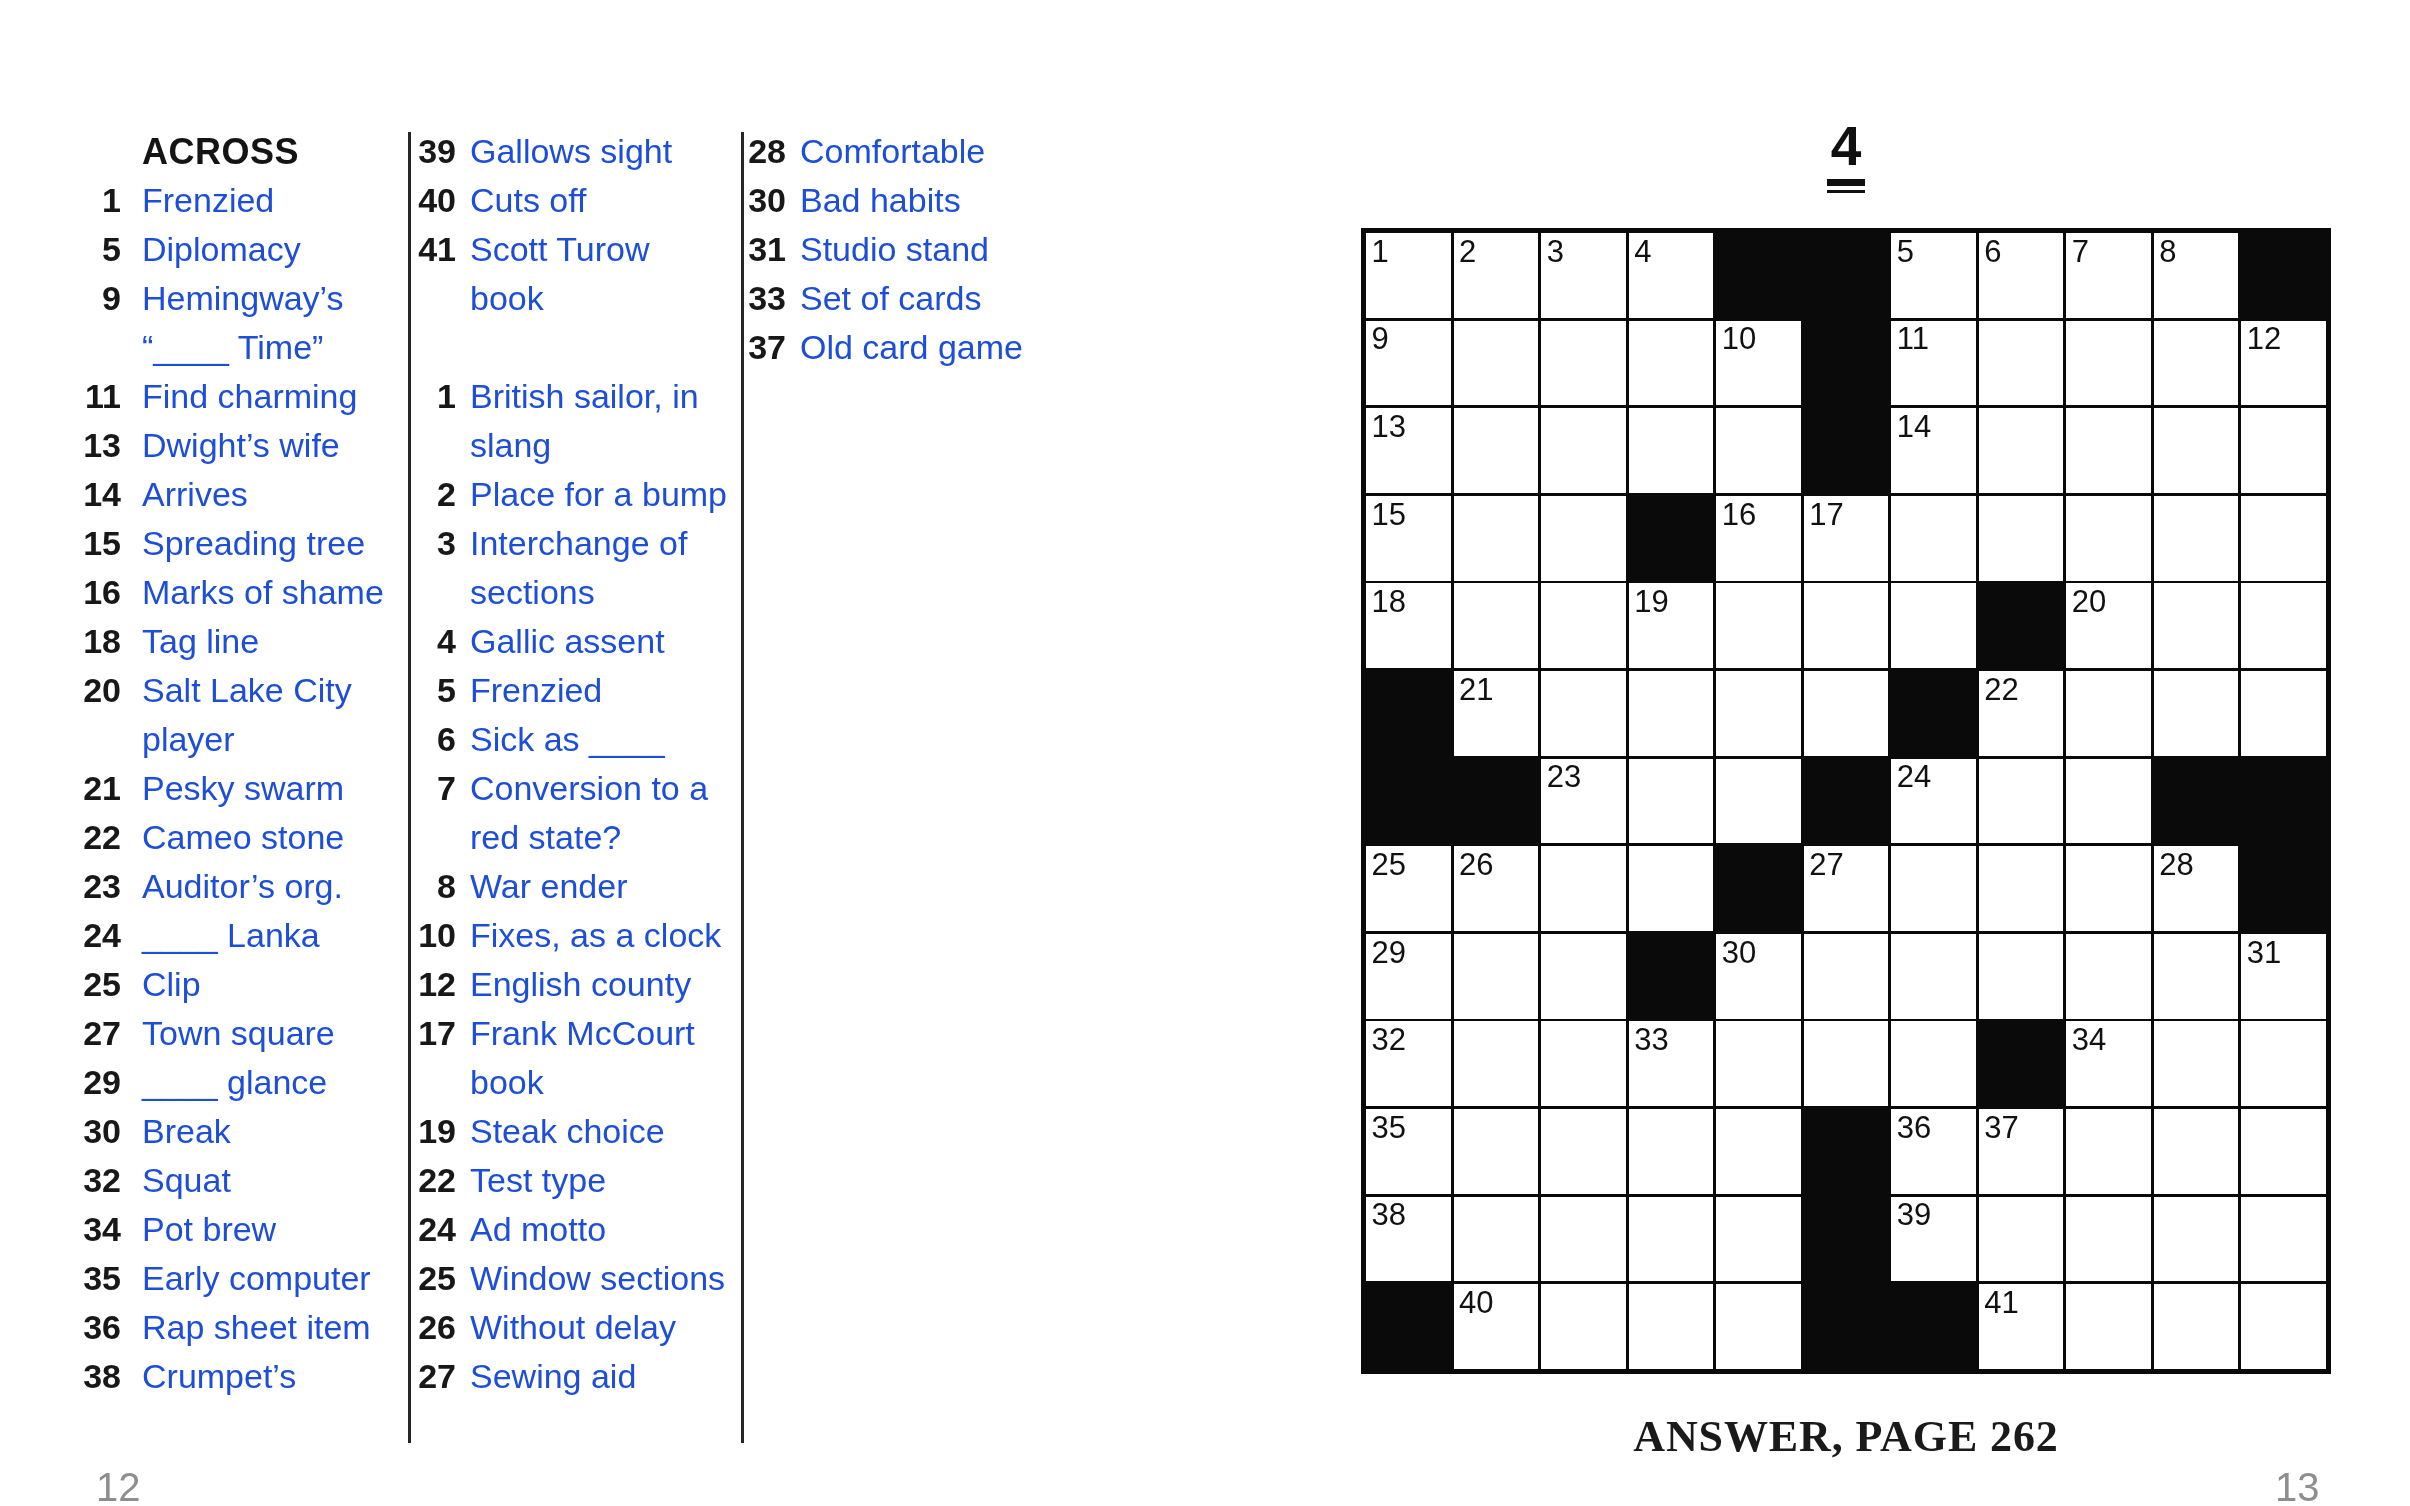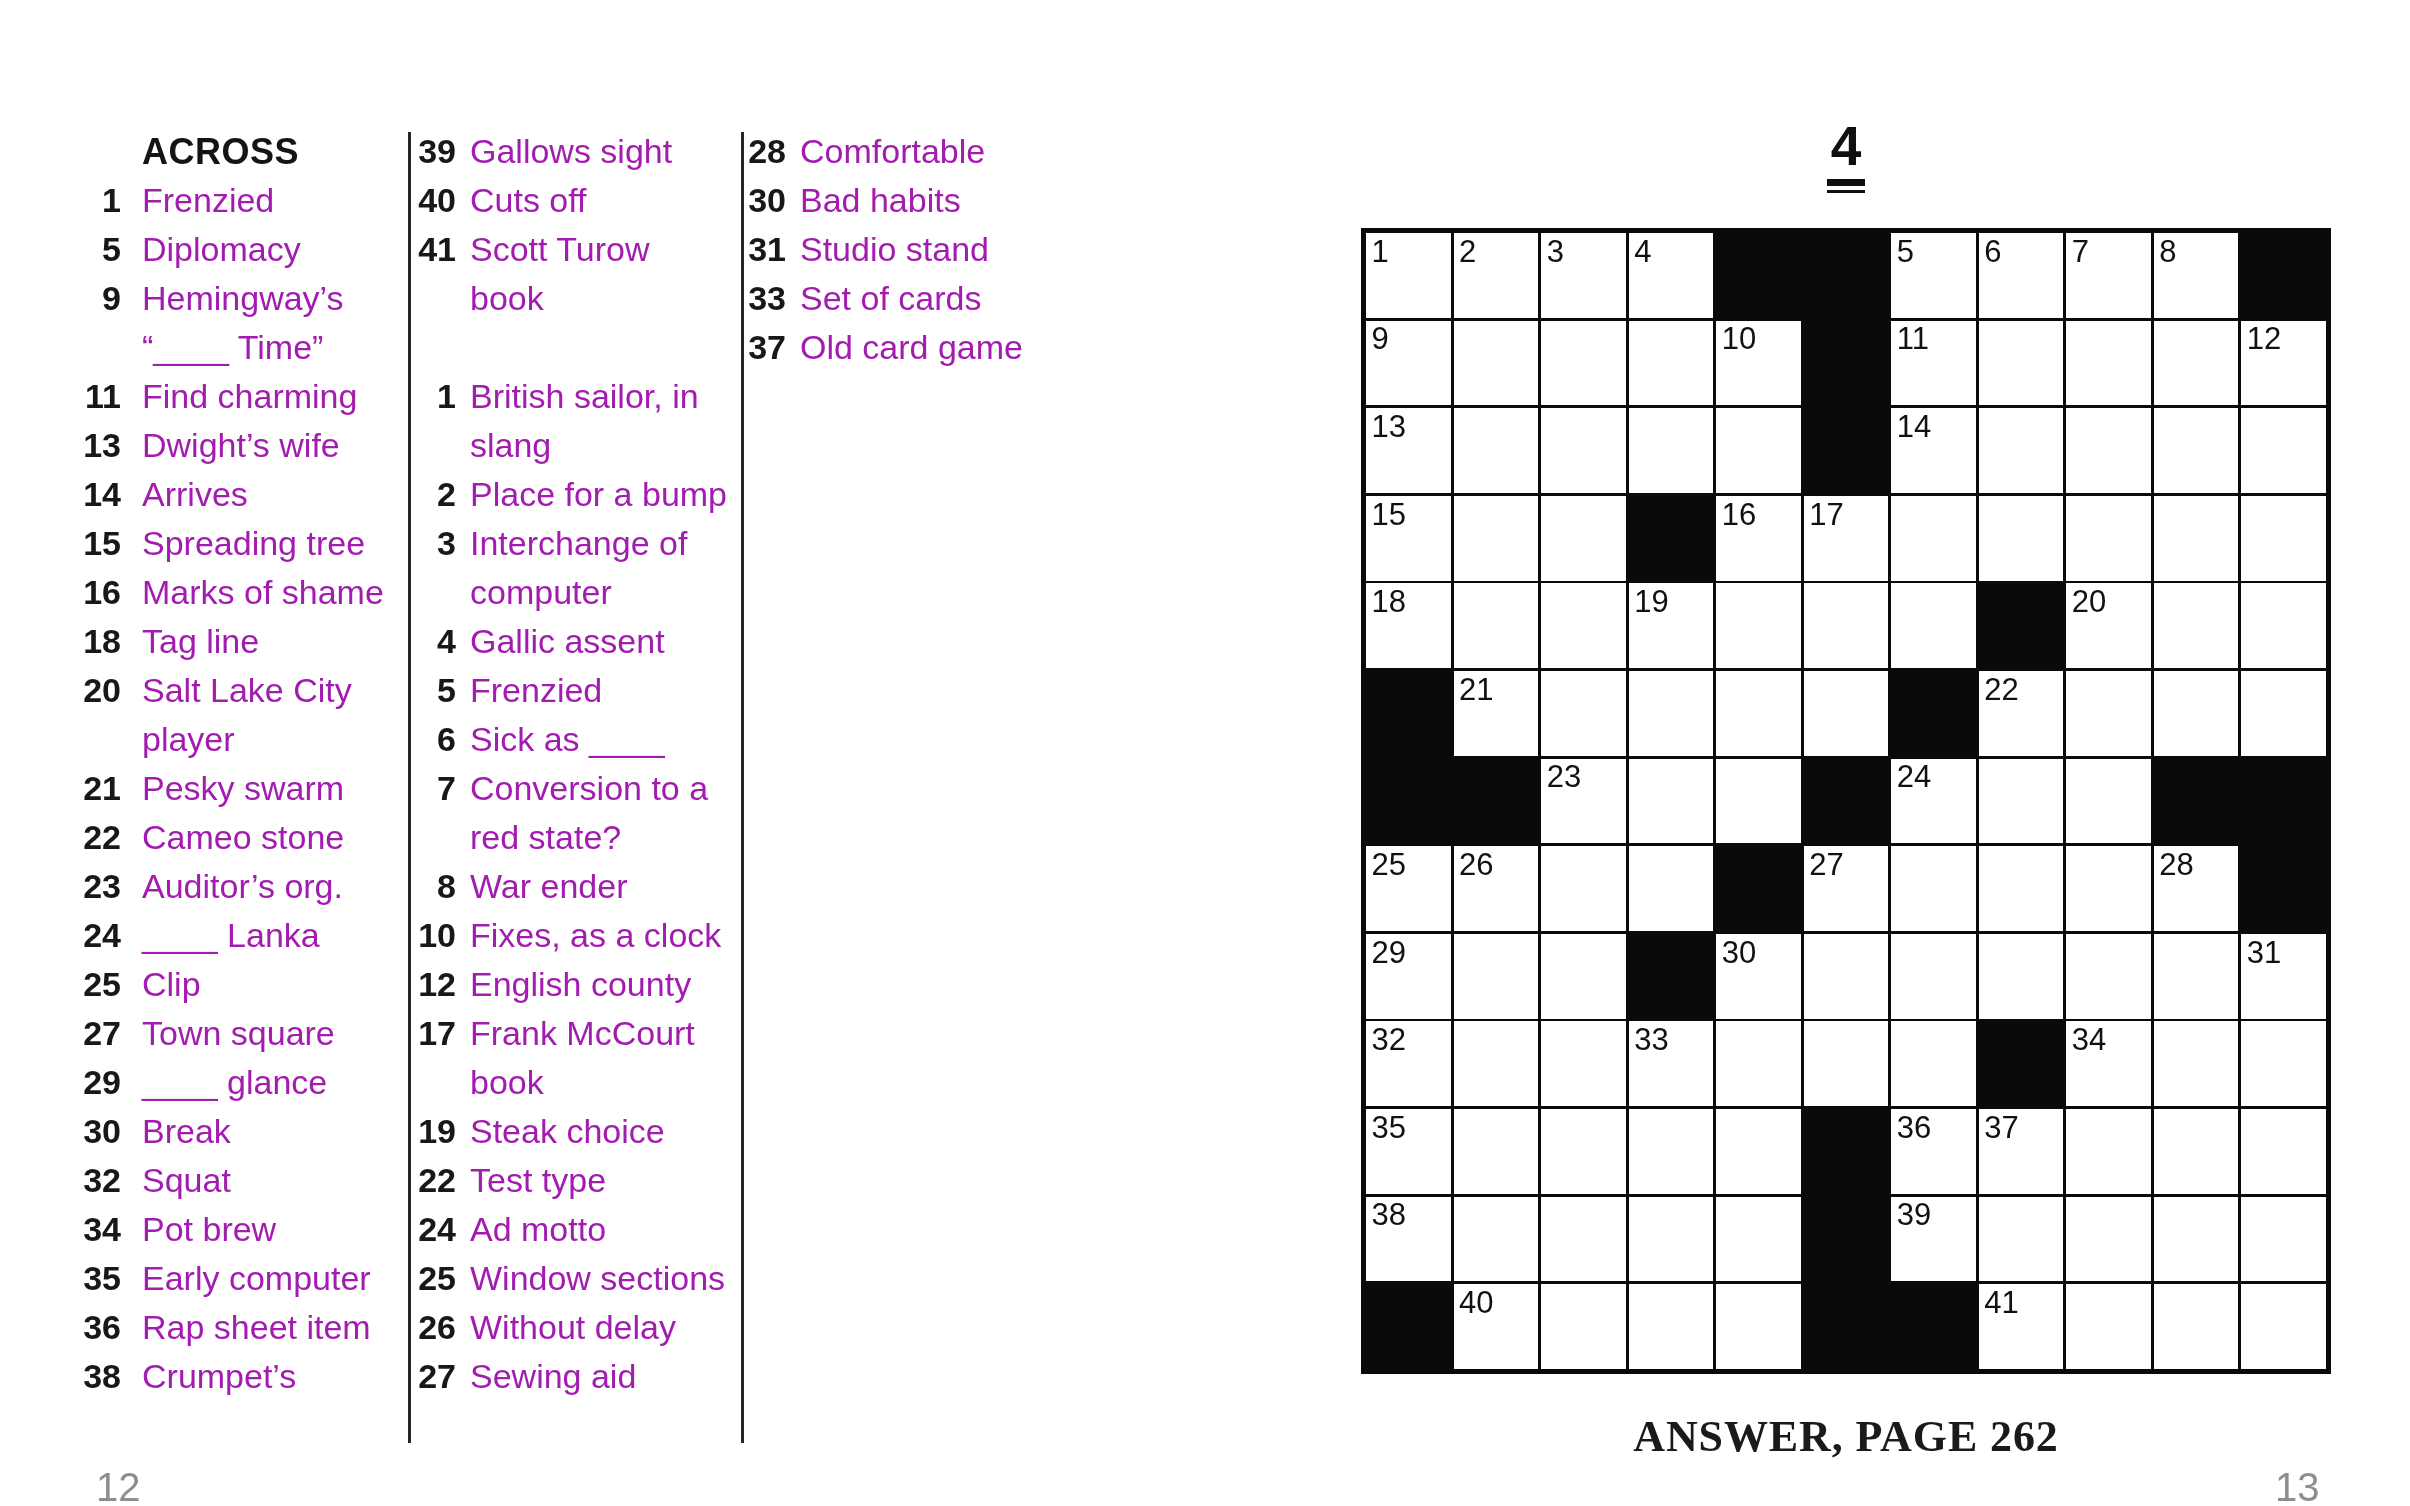--- a/index.html
+++ b/index.html
@@ -12,21 +12,21 @@
   
   .clue-col{position:absolute;top:87px;}
   .clue-col.c1{left:55px;--numw:66px;--gap:21px;}
   .clue-col.c2{left:395px;--numw:61px;--gap:14px;}
   .clue-col.c3{left:725px;--numw:61px;--gap:14px;}
   .clue-row{
     display:grid;grid-template-columns:var(--numw) auto;column-gap:var(--gap);
     height:49px;line-height:49px;font-size:34px;white-space:nowrap;
   }
   .clue-num{text-align:right;font-weight:700;color:#181818;}
-  .clue-text{color:#a21caf;}
+  .clue-text{color:#1d4ed8;}
   .clue-header{font-weight:900;font-size:36px;letter-spacing:0.5px;color:#141414;}
 
   
   .vsep{position:absolute;top:92px;height:1311px;width:2.8px;background:#262626;}
   .vsep1{left:408px;}
   .vsep2{left:741px;}
 
   
   .title-block{position:absolute;left:1361px;top:79px;width:970px;
     display:flex;flex-direction:column;align-items:center;}
@@ -203,21 +203,21 @@
         <div class="clue-row">
           <div class="clue-num">2</div>
           <div class="clue-text">Place for a bump</div>
         </div>
         <div class="clue-row">
           <div class="clue-num">3</div>
           <div class="clue-text">Interchange of</div>
         </div>
         <div class="clue-row">
           <div class="clue-num"></div>
-          <div class="clue-text">computer</div>
+          <div class="clue-text">sections</div>
         </div>
         <div class="clue-row">
           <div class="clue-num">4</div>
           <div class="clue-text">Gallic assent</div>
         </div>
         <div class="clue-row">
           <div class="clue-num">5</div>
           <div class="clue-text">Frenzied</div>
         </div>
         <div class="clue-row">

